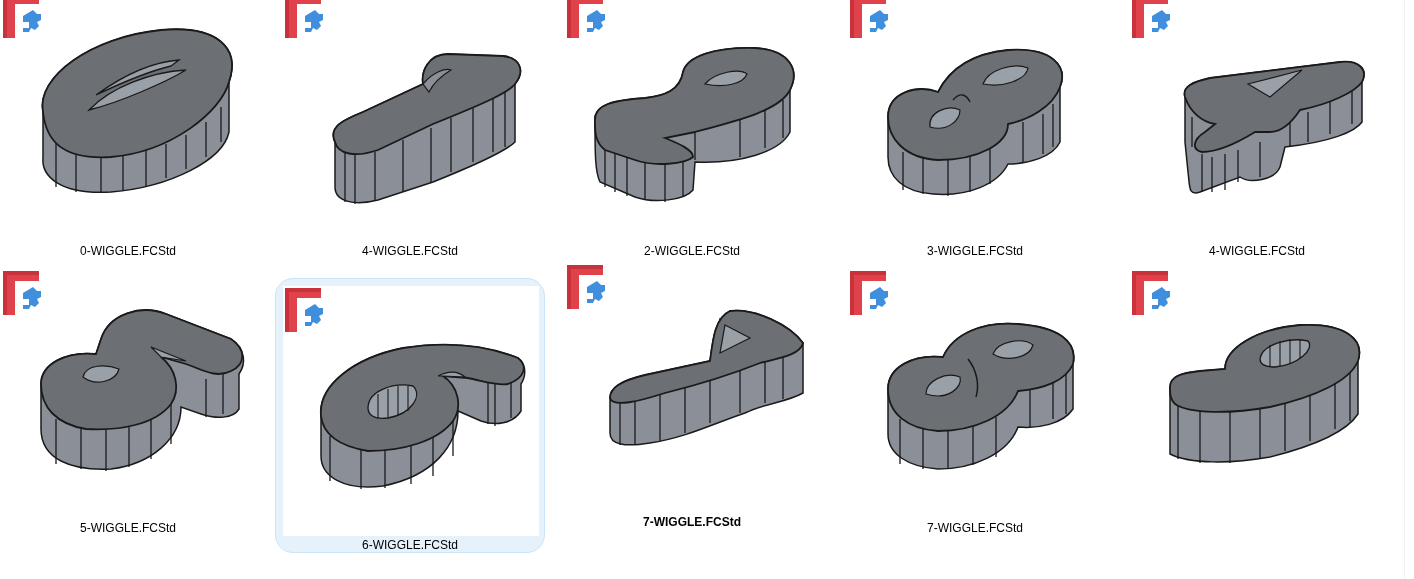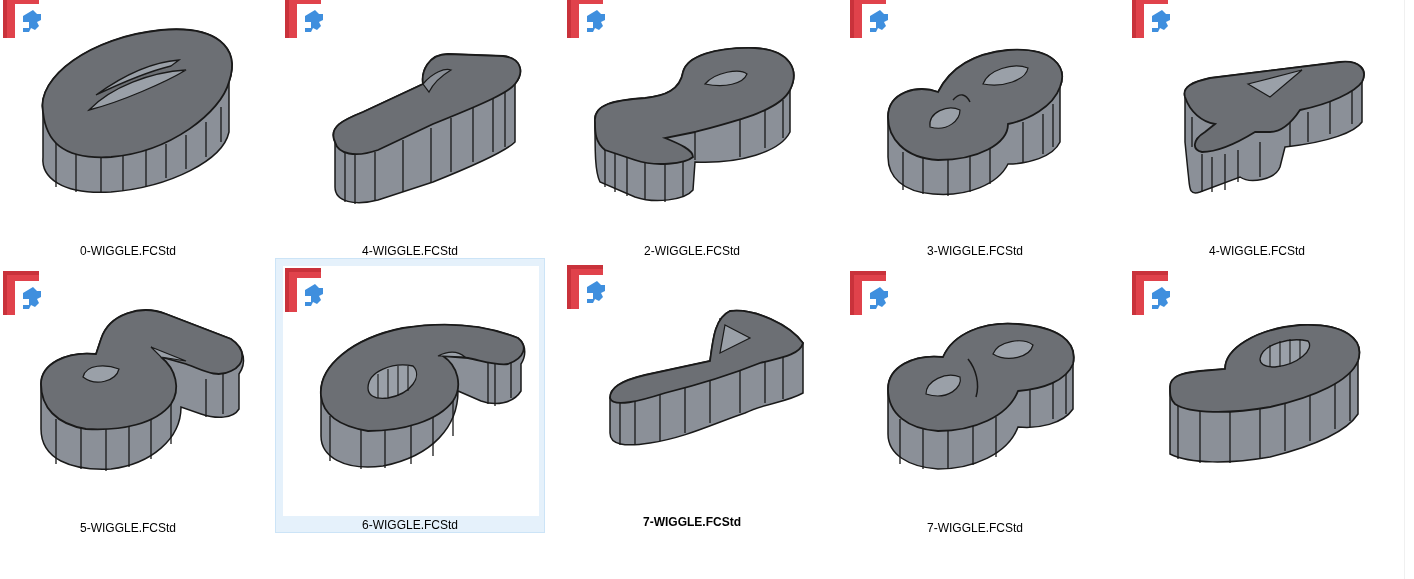--- a/index.html
+++ b/index.html
@@ -203,21 +203,21 @@
       <svg class="badge" viewBox="0 0 42 48">
         <path d="M2,2 L38,2 L38,12 L14,12 L14,46 L2,46 Z" fill="#c9323b"></path>
         <path d="M6,6 L38,6 L38,12 L14,12 L14,46 L6,46 Z" fill="#e0424b"></path>
         <path d="M14,18 L30,18 L30,24 L20,24 L20,30 L28,30 L28,36 L20,36 L20,46 L14,46 Z" fill="#ffffff"></path>
         <path d="M22,24 L32,18 L36,22 L40,22 L40,28 L36,30 L38,34 L34,38 L30,36 L28,40 L22,40 L22,36 L28,36 L28,30 L22,30 Z" fill="#3f8fde"></path>
       </svg>
     </div>
     <div class="label">5-WIGGLE.FCStd</div>
   </div>
 
-  <div class="tile selected" style="left:275px; top:258px;">
+  <div class="tile selected" style="left:275px; top:278px;border-radius:18px;">
     <div class="thumb">
       <svg width="256" height="250" viewBox="0 0 256 250">
         <path d="M38,130 C35,100 70,72 120,62 C165,55 205,60 235,72 C245,80 242,92 238,98 L238,125 C230,138 212,140 198,135 L175,125 C175,160 150,190 100,200 C60,205 38,190 38,170 Z" fill="#8b9098" stroke="#1a1a1a" stroke-width="1.5"></path>
         <g stroke="#1a1a1a" stroke-width="1.3">
           <line x1="47" y1="150" x2="47" y2="195"></line>
             <line x1="78" y1="162" x2="78" y2="203"></line>
             <line x1="102" y1="164" x2="102" y2="202"></line>
             <line x1="128" y1="160" x2="128" y2="198"></line>
             <line x1="150" y1="150" x2="150" y2="190"></line>
             <line x1="170" y1="130" x2="170" y2="170"></line>

